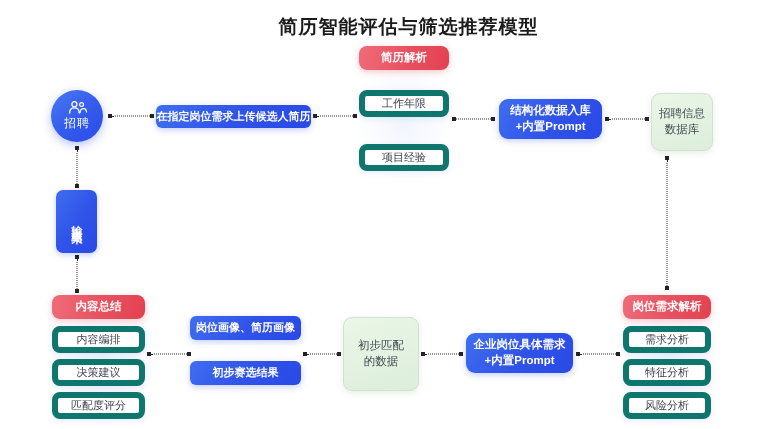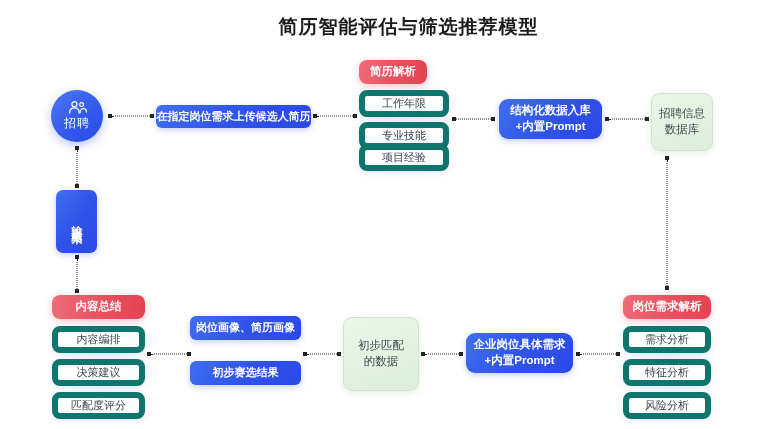--- a/index.html
+++ b/index.html
@@ -229,24 +229,23 @@
   <div class="node white-card" style="left:623px;top:392px;width:88px;height:27px;">风险分析</div>
 
   <div class="halo" style="left:355px;top:55px;width:100px;height:130px;"></div>
 
   <div class="conn h" style="left:313px;top:110px;width:44px;height:12px;">
     <span class="cap a"></span>
     <span class="line"></span>
     <span class="cap b"></span>
   </div>
 
-  <div class="node red" style="left:359px;top:60px;width:68px;height:24px;">简历解析</div>
+  <div class="node red" style="left:359px;top:46px;width:90px;height:24px;">简历解析</div>
 
   <div class="node white-card" style="left:359px;top:90px;width:90px;height:27px;">工作年限</div>
-  <div class="node white-card" style="left:359px;top:122px;width:90px;height:27px;">专业技能</div>
   <div class="node white-card" style="left:359px;top:144px;width:90px;height:27px;">项目经验</div>
 
   <div class="conn h" style="left:452px;top:113px;width:43px;height:12px;">
     <span class="cap a"></span>
     <span class="line"></span>
     <span class="cap b"></span>
   </div>
 
   <div class="node blue blue-lg" style="left:499px;top:99px;width:103px;height:40px;flex-direction:column;">
     <span>结构化数据入库</span>

